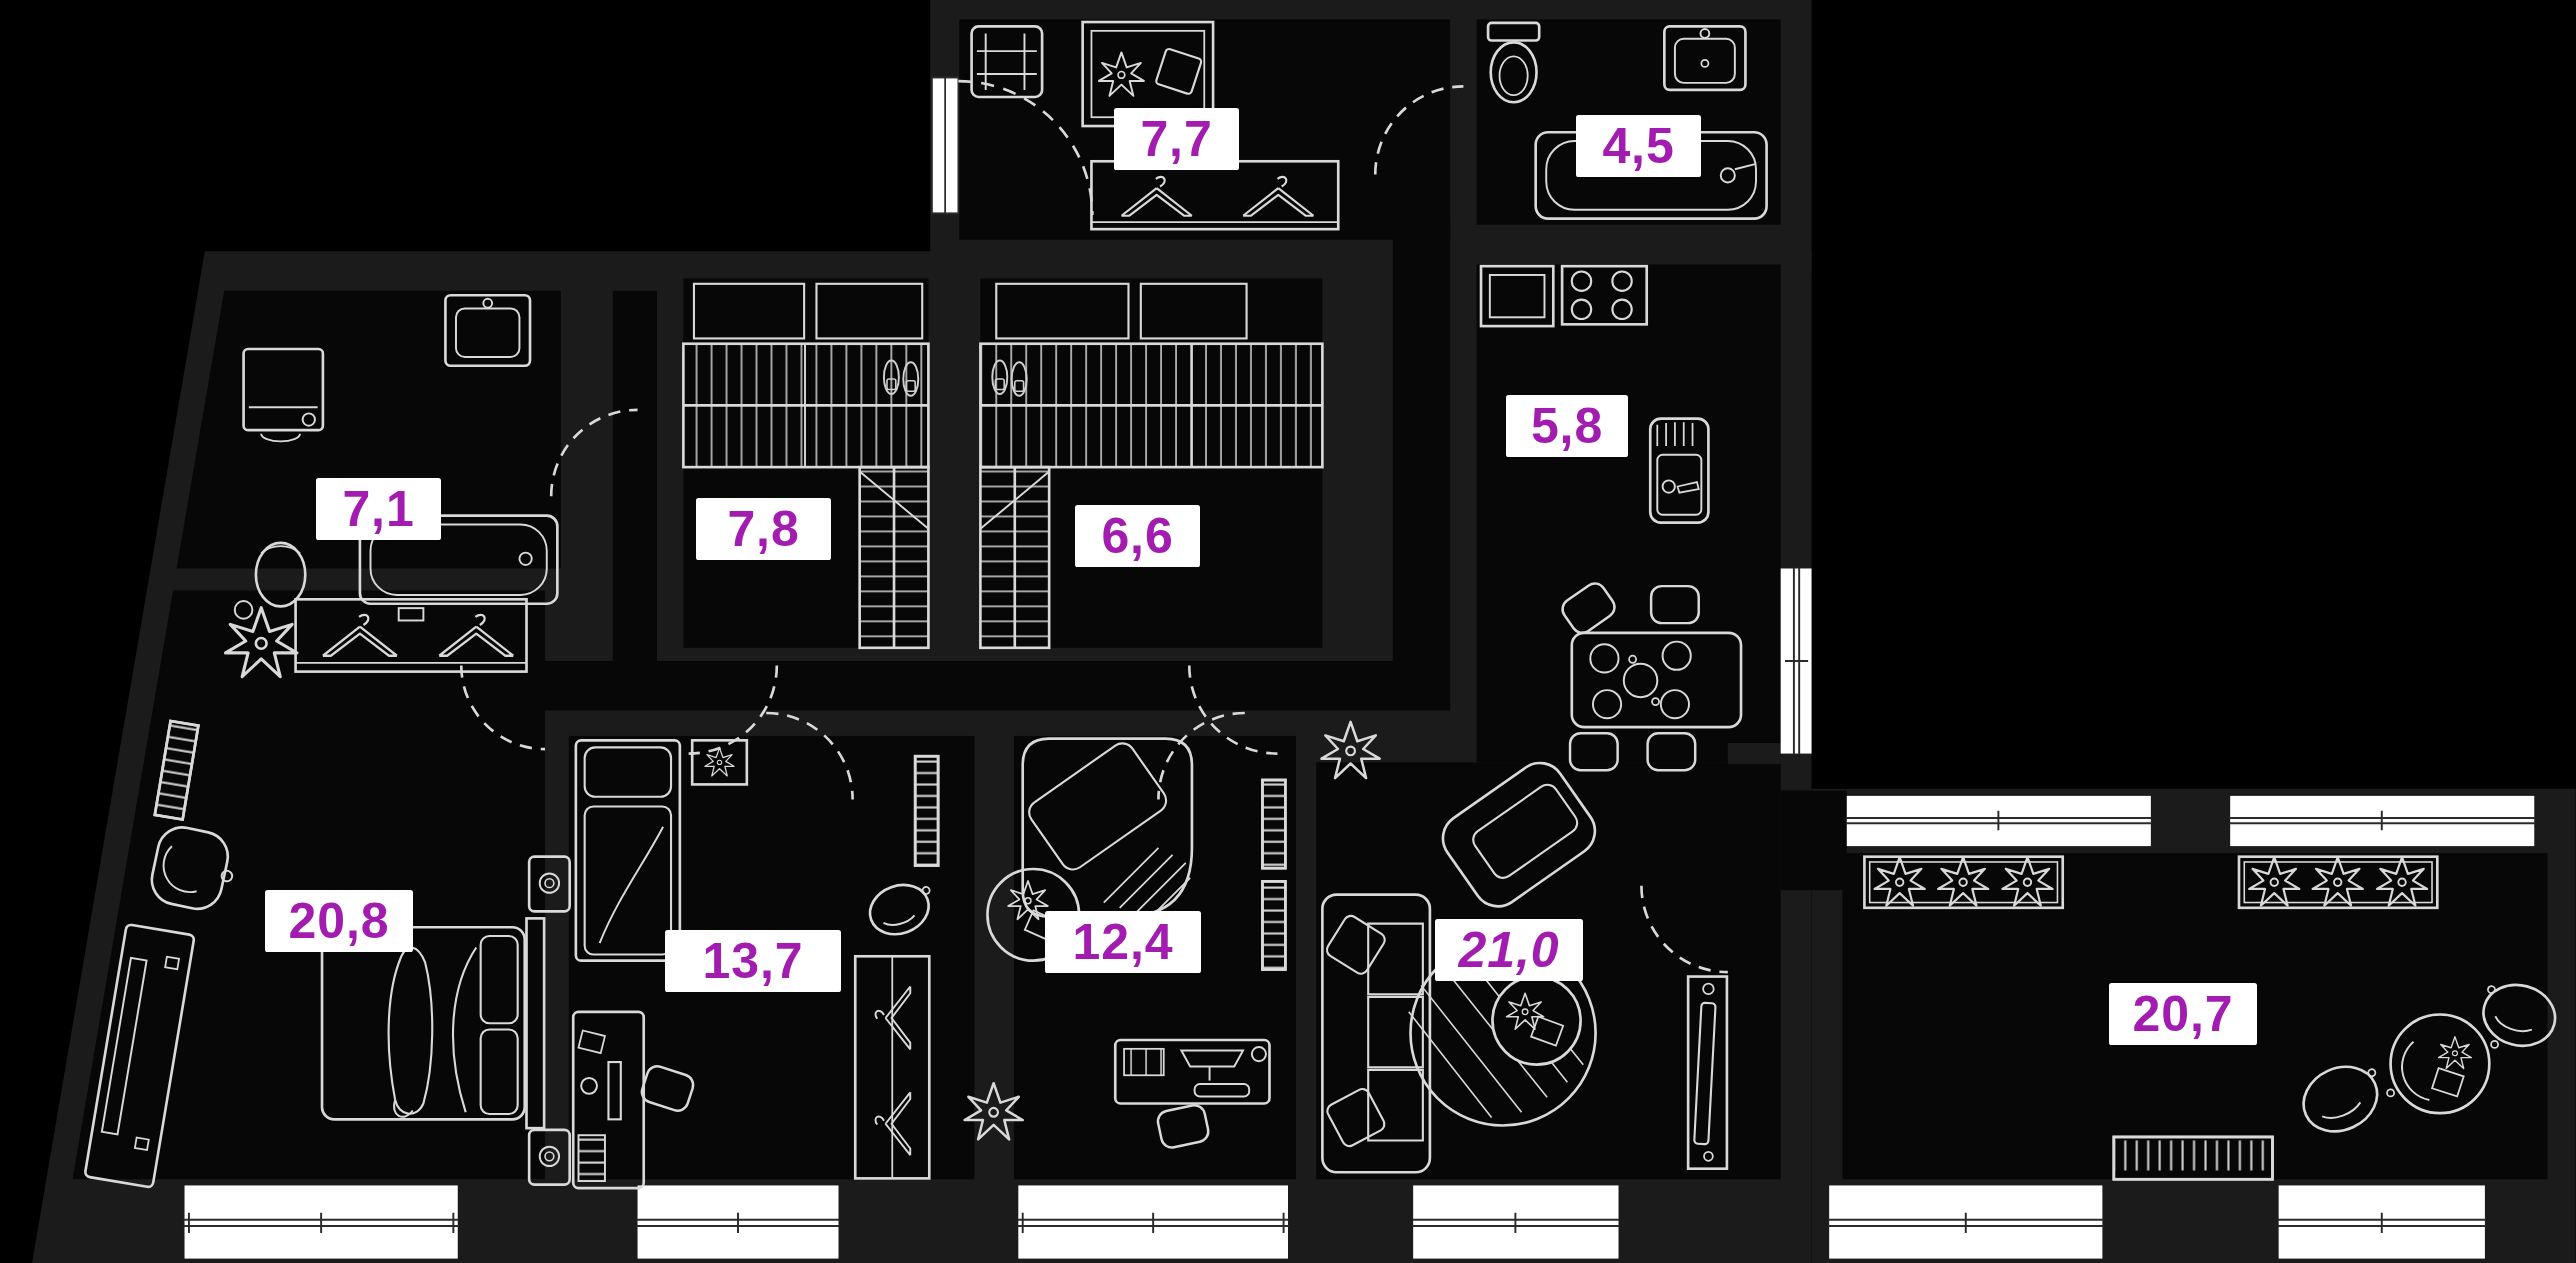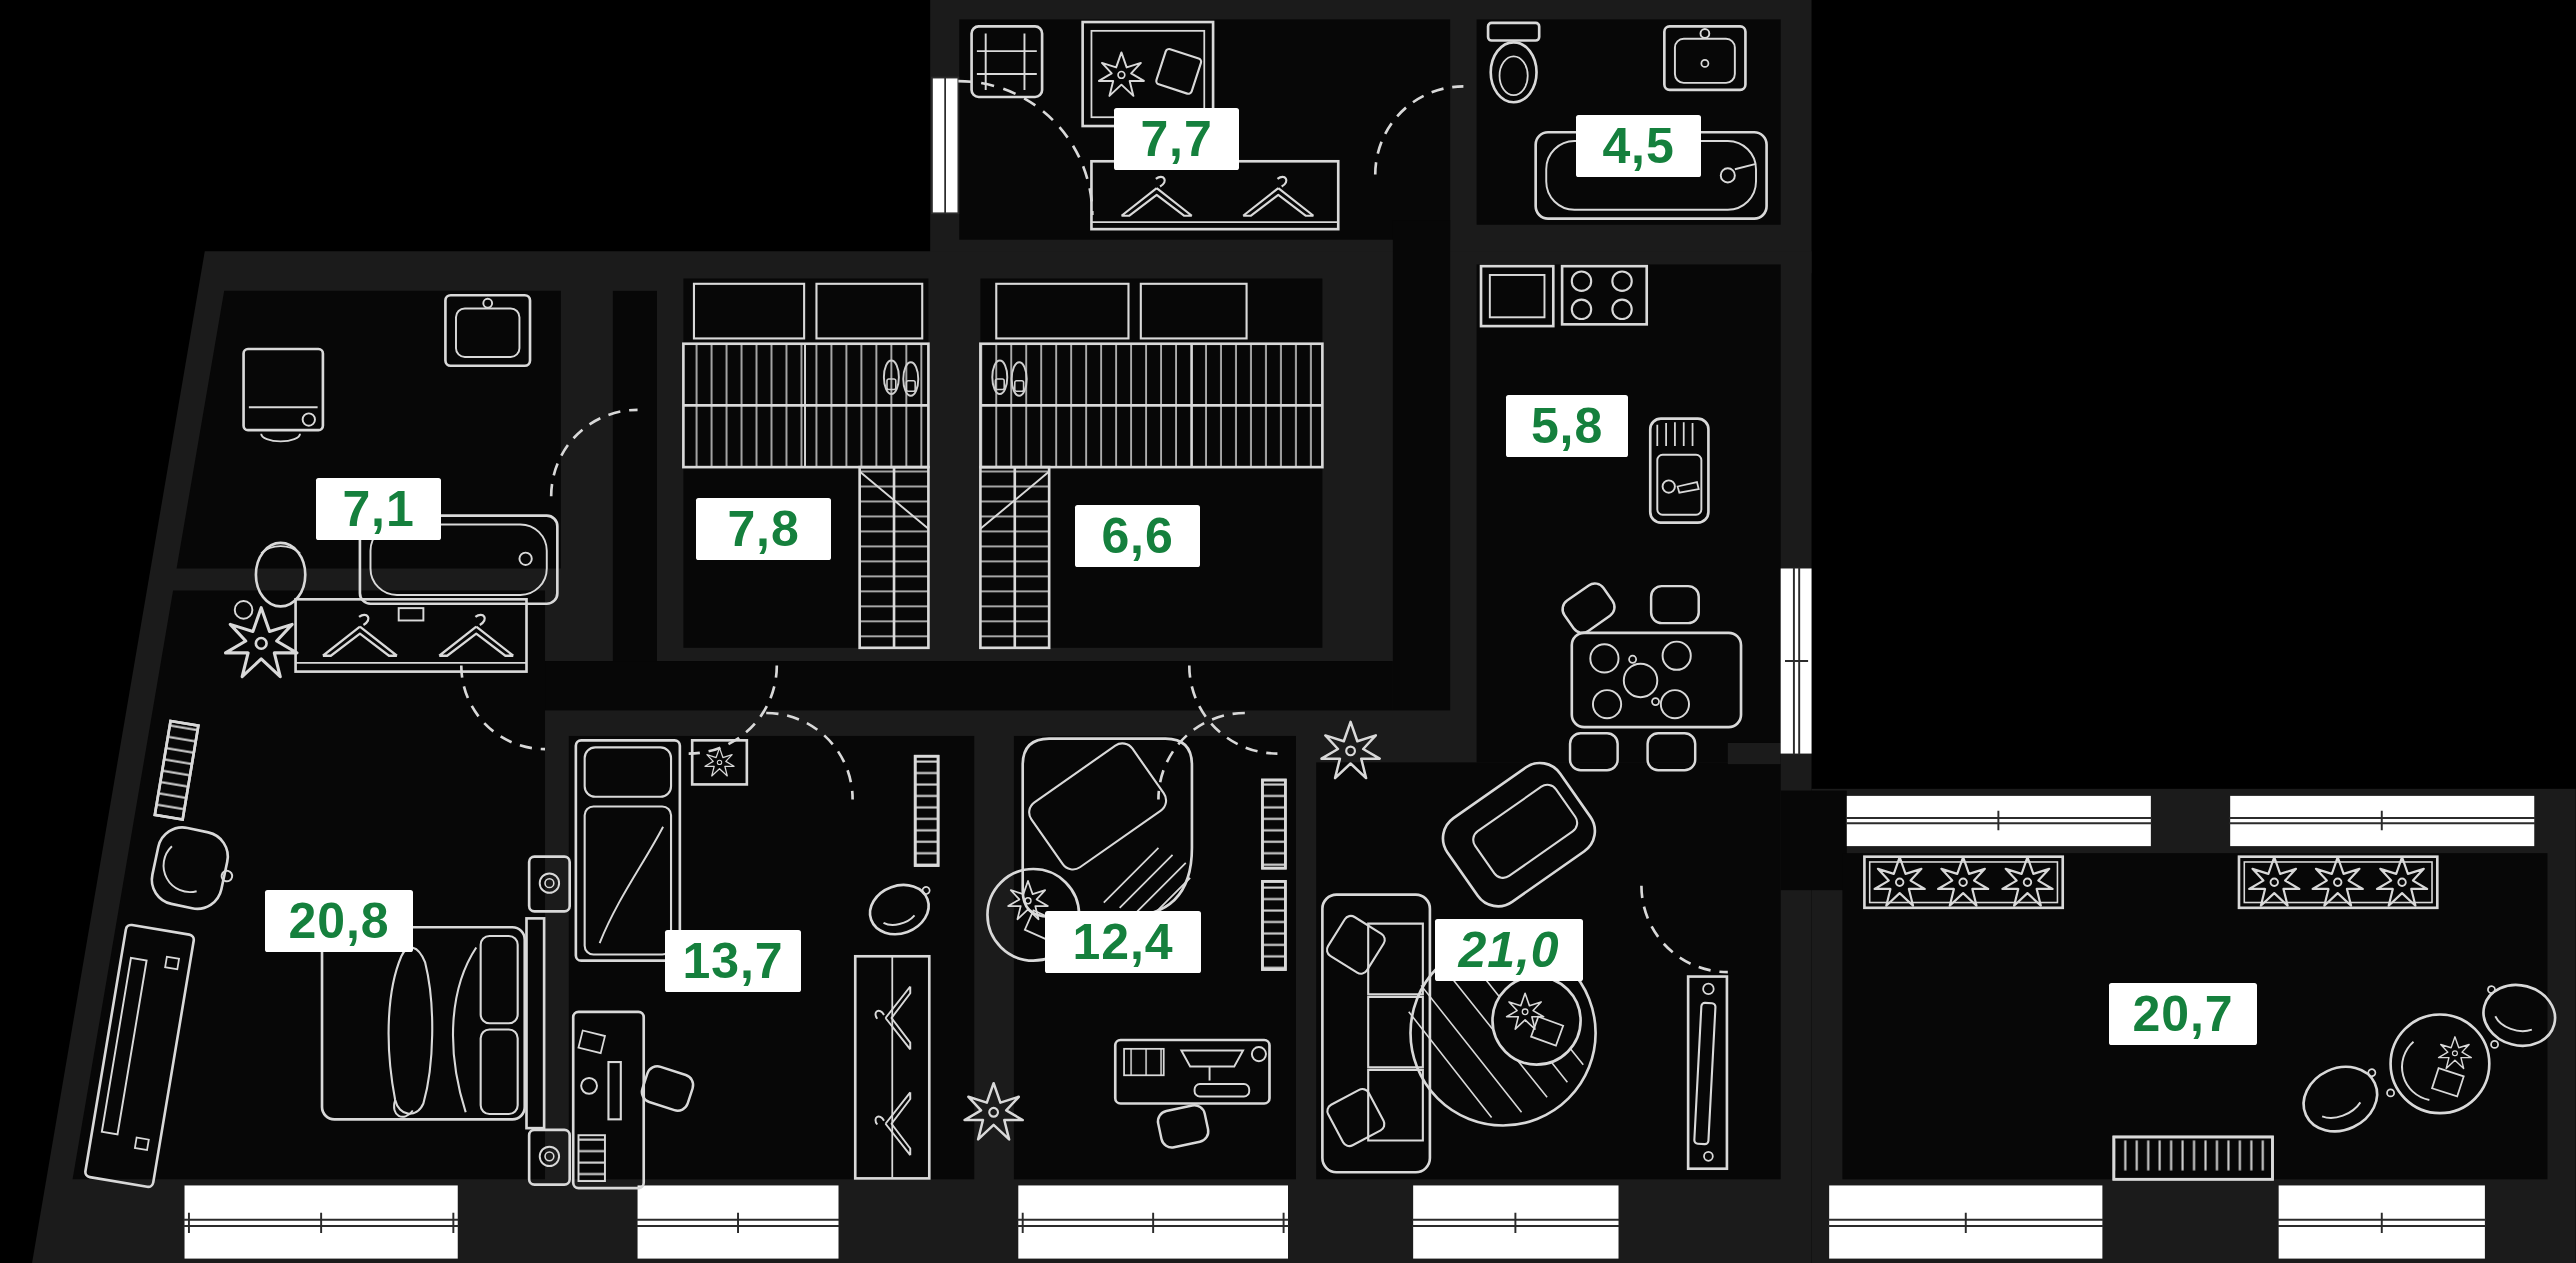--- a/index.html
+++ b/index.html
@@ -1,19 +1,19 @@
 <!DOCTYPE html>
 <html style="font-size:14px"><head>
 <meta charset="utf-8">
 <style>
   html,body{margin:0;padding:0;background:#000;}
   .stage{position:relative;width:2576px;height:1263px;background:#000;overflow:hidden;
          font-family:"Liberation Sans", sans-serif;}
   .stage svg{position:absolute;left:0;top:0;}
-  .chip{position:absolute;height:62px;background:#fff;color:#15803d;
+  .chip{position:absolute;height:62px;background:#fff;color:#a21caf;
         display:flex;align-items:center;justify-content:center;
         font-size:50px;font-weight:700;letter-spacing:0.9px;border-radius:2.6px;}
 </style>
 </head>
 <body>
 
 <div class="stage">
 <svg width="2576" height="1263" viewBox="0 0 2922 1433">
   <defs>
     <pattern id="railV" width="17" height="12" patternUnits="userSpaceOnUse">
@@ -417,18 +417,18 @@
   </g>
 </svg>
 
   <div class="chip" style="left:1114px;top:108px;width:125px;">7,7</div>
   <div class="chip" style="left:1576px;top:115px;width:125px;">4,5</div>
   <div class="chip" style="left:316px;top:478px;width:125px;">7,1</div>
   <div class="chip" style="left:696px;top:498px;width:135px;">7,8</div>
   <div class="chip" style="left:1075px;top:505px;width:125px;">6,6</div>
   <div class="chip" style="left:1506px;top:395px;width:122px;">5,8</div>
   <div class="chip" style="left:265px;top:890px;width:148px;">20,8</div>
-  <div class="chip" style="left:665px;top:930px;width:136px;">13,7</div>
+  <div class="chip" style="left:665px;top:930px;width:176px;">13,7</div>
   <div class="chip" style="left:1045px;top:911px;width:156px;">12,4</div>
   <div class="chip" style="left:1435px;top:919px;width:148px;font-style:italic;">21,0</div>
   <div class="chip" style="left:2091px;top:983px;width:148px;margin-left:18px;">20,7</div>
 </div>
 
 
 </body></html>

